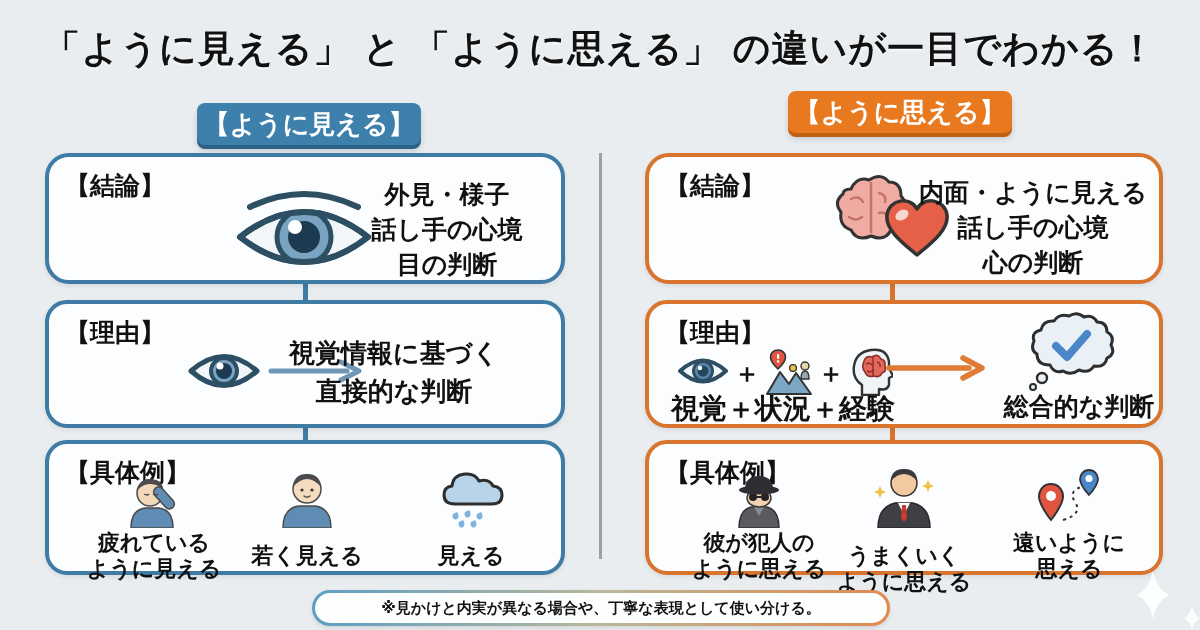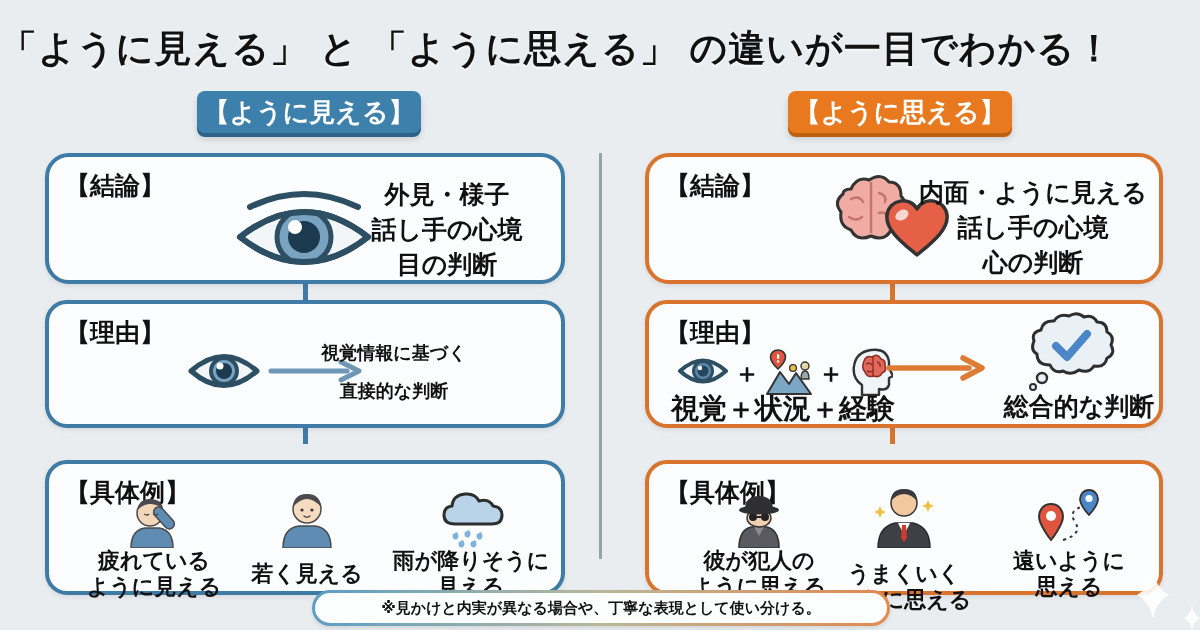--- a/index.html
+++ b/index.html
@@ -3,49 +3,49 @@
 <meta charset="utf-8">
 <style>
   html,body{margin:0;padding:0;}
   .canvas{
     position:relative;width:1200px;height:630px;overflow:hidden;
     background:#e9edf0;
     font-family:"Liberation Sans","DejaVu Sans",sans-serif;
     color:#111;
   }
   .title{
-    position:absolute;top:24px;left:0;width:100%;
+    position:absolute;top:24px;left:0;width:100%;text-align:center;
     font-size:37px;font-weight:bold;letter-spacing:1px;
     text-shadow:0 2px 2px rgba(255,255,255,.7);
   }
   .badge{
     position:absolute;top:91px;height:42px;border-radius:8px;color:#fff;
     font-size:26px;font-weight:bold;display:flex;align-items:center;justify-content:center;
   }
-  .badge.blue{left:197px;width:224px;background:#3d80ab;box-shadow:0 4px 0 #2c6285,0 6px 6px rgba(0,0,0,.15);}
+  .badge.blue{left:197px;width:224px;background:#3d80ab;box-shadow:0 4px 0 #2c6285,0 6px 6px rgba(0,0,0,.15);margin-top:12px;}
   .badge.orange{left:788px;width:224px;background:#e8791e;box-shadow:0 4px 0 #bf5f10,0 6px 6px rgba(0,0,0,.15);}
   .vdivider{position:absolute;left:599px;top:153px;width:3px;height:406px;background:#9aa1a6;}
   .box{
     position:absolute;background:#fcfdfe;border-radius:22px;box-sizing:border-box;
     width:520px;box-shadow:0 2px 5px rgba(0,0,0,.08);
   }
   .box.blue{border:4px solid #3e7ca6;left:45px;}
   .box.orange{border:4px solid #d9742e;left:645px;width:518px;}
   .b1{top:153px;height:131px;border-radius:24px;}
   .b2{top:300px;height:128px;}
-  .b3{top:460px;height:135px;font-family:Liberation Mono, monospace;}
+  .b3{top:440px;height:135px;}
   .connector{position:absolute;width:5px;height:17px;}
   .connector.blue{left:303px;background:#3e7ca6;}
   .connector.orange{left:890px;background:#d9742e;}
   .c1{top:283px;}.c2{top:427px;}
   .section-label{position:absolute;top:12px;left:16px;font-size:25px;font-weight:bold;}
   .abs{position:absolute;}
   .tcenter{text-align:center;font-weight:bold;}
   .lines-3{font-size:25px;line-height:35px;}
-  .lines-2{font-size:18px;line-height:38px;}
+  .lines-2{font-size:26px;line-height:38px;}
   .ex-item{position:absolute;top:22px;display:flex;flex-direction:column;align-items:center;}
   .ex-icon{height:62px;display:flex;align-items:flex-end;justify-content:center;}
   .ex-text{height:56px;display:flex;flex-direction:column;align-items:center;justify-content:center;
            font-size:22px;font-weight:bold;line-height:26px;text-align:center;}
   .icon-row{position:absolute;display:flex;align-items:center;gap:5px;}
   .plus{font-size:26px;font-weight:bold;}
   .note-wrap{
     position:absolute;left:312px;top:590px;width:578px;height:36px;border-radius:20px;
     background:linear-gradient(90deg,#5d9ec4,#b8b79a,#e2884e);padding:3px;box-sizing:border-box;
     box-shadow:0 2px 4px rgba(0,0,0,.10);
@@ -158,21 +158,20 @@
         <svg width="72" height="62" viewBox="0 0 72 62">
           <path d="M20 38 Q9 38 9 29 Q9 21 17 20 Q18 9 30 8 Q40 7 44 15 Q54 12 58 20 Q67 21 67 29 Q67 38 57 38 Z" fill="#b9d3e8" stroke="#2e2e2e" stroke-width="3" stroke-linejoin="round"></path>
           <path d="M22 46 c2.5 3.5 1.5 7 -1 7.5 c-2.5 .5 -4.5 -2.5 -3 -5.5 z" fill="#7fb3dd"></path>
           <path d="M34 44 c2.5 3.5 1.5 7 -1 7.5 c-2.5 .5 -4.5 -2.5 -3 -5.5 z" fill="#7fb3dd"></path>
           <path d="M46 46 c2.5 3.5 1.5 7 -1 7.5 c-2.5 .5 -4.5 -2.5 -3 -5.5 z" fill="#7fb3dd"></path>
           <path d="M40 54 c2.5 3.5 1.5 7 -1 7.5 c-2.5 .5 -4.5 -2.5 -3 -5.5 z" fill="#7fb3dd"></path>
           <path d="M28 54 c2.5 3.5 1.5 7 -1 7.5 c-2.5 .5 -4.5 -2.5 -3 -5.5 z" fill="#7fb3dd"></path>
         </svg>
       </div>
       <div class="ex-text">
-        <div>雨が降りそうに</div>
         <div>見える</div>
       </div>
     </div>
   </div>
 
   <div class="box orange b1">
     <div class="section-label">【結論】</div>
     <span class="abs" style="left:172px;top:12px;">
       <svg width="132" height="104" viewBox="0 0 132 104">
         <path d="M30 20 Q36 7 48 11 Q60 3 68 13 Q80 13 80 27 Q88 35 80 45 Q82 59 70 61 Q64 73 50 67 Q36 73 30 61 Q18 57 20 43 Q12 33 22 25 Q22 20 30 20 Z" fill="#f0aba3" stroke="#333333" stroke-width="3" stroke-linejoin="round"></path>

